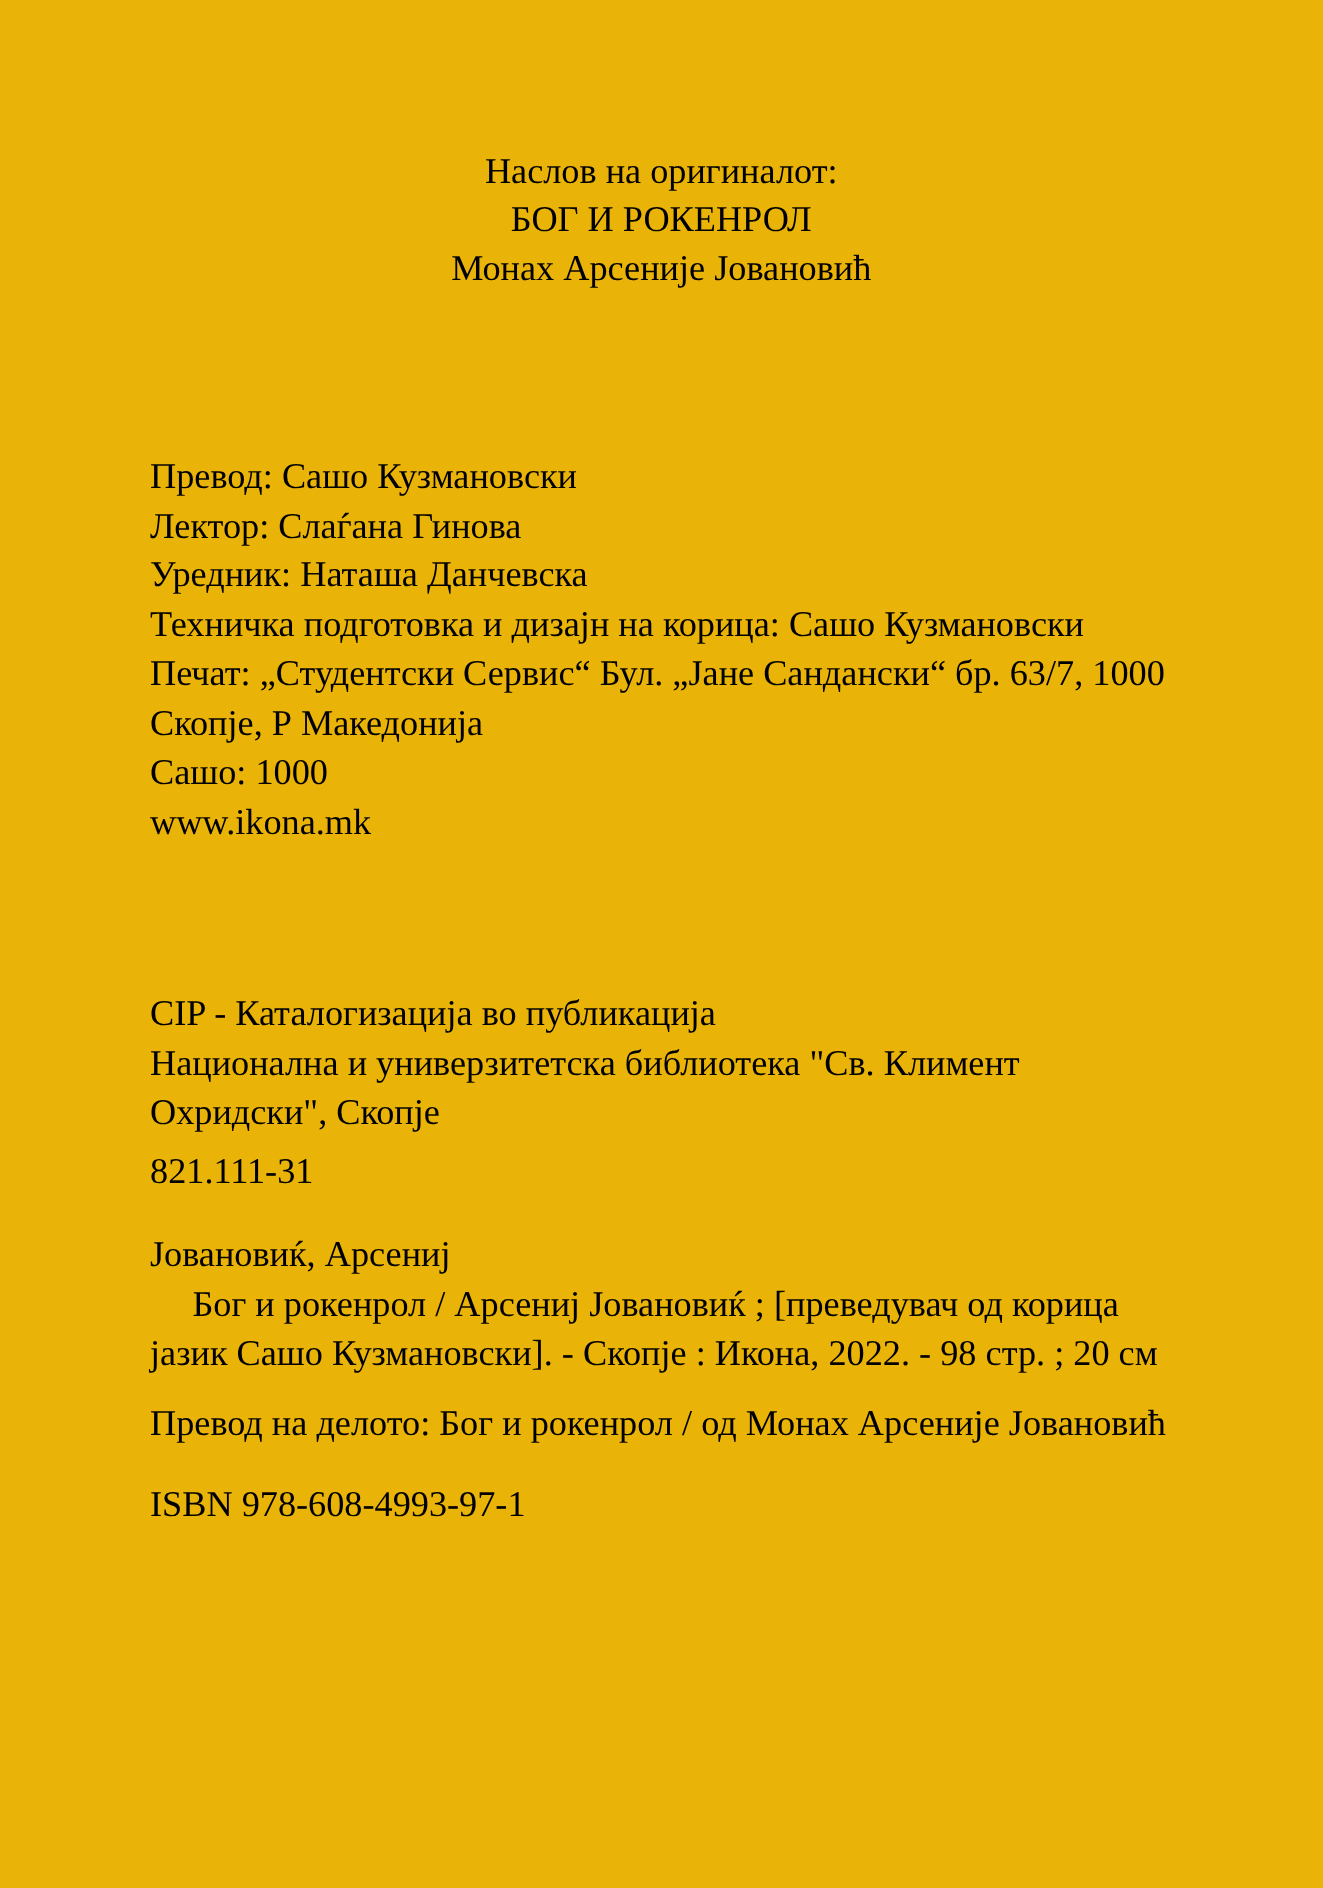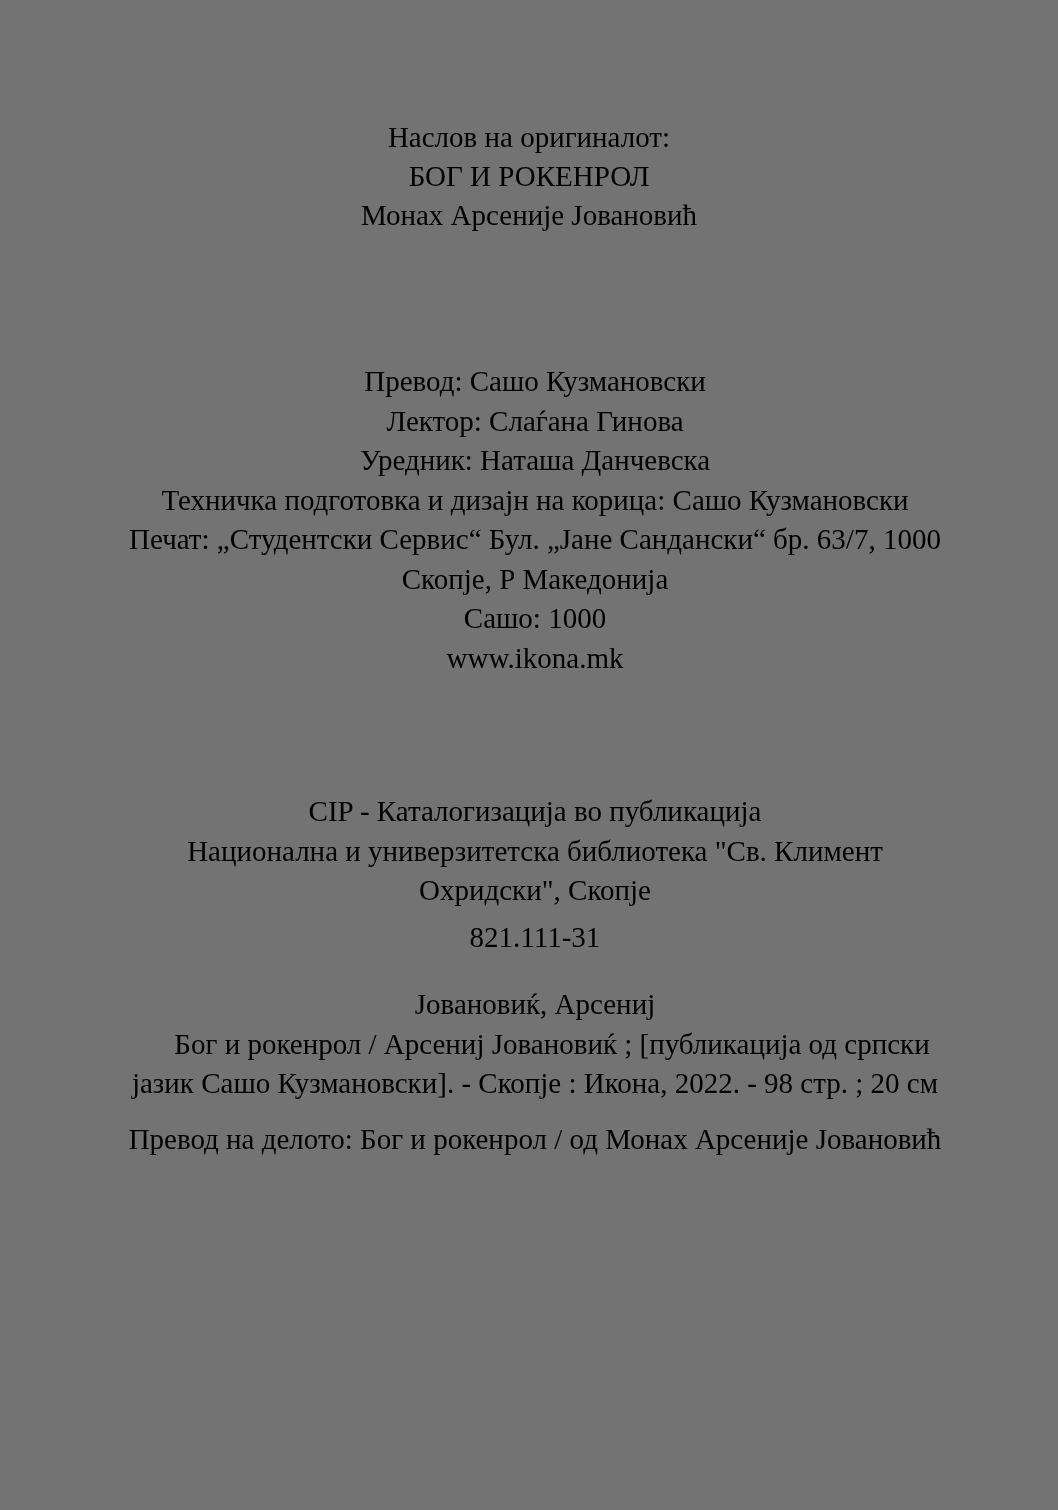--- a/index.html
+++ b/index.html
@@ -12,21 +12,21 @@
     height: 1510px;
     font-family: "Liberation Serif", "DejaVu Serif", serif;
     color: #000000;
     -webkit-font-smoothing: antialiased;
   }
   .page {
     position: relative;
     width: 1058px;
     height: 1510px;
     box-sizing: border-box;
-    background: #737373;
+    background: #eab308;
     overflow: hidden;
   }
 
   
   .title-block {
     position: absolute;
     top: 118px;
     left: 0;
     width: 1058px;
     text-align: center;
@@ -49,21 +49,20 @@
   .imprint-block { top: 362px; }
   .cip-block     { top: 792px; }
   .udc-block     { top: 918px; }
   .entry-block   { top: 985px; }
   .orig-block    { top: 1120px; }
   .ids-block     { top: 1185px; }
 
   .line {
     display: block;
     white-space: pre-wrap;
-    text-align: center;
   }
   .line.indent {
     text-indent: 34px;
   }
 </style>
 </head>
 <body>
 
 <div class="page">
 
@@ -89,24 +88,25 @@
     <span class="line">Национална и универзитетска библиотека "Св. Климент</span>
     <span class="line">Охридски", Скопје</span>
   </div>
 
   <div class="body-col udc-block">
     <span class="line">821.111-31</span>
   </div>
 
   <div class="body-col entry-block">
     <span class="line">Јовановиќ, Арсениј</span>
-    <span class="line indent">Бог и рокенрол / Арсениј Јовановиќ ; [публикација од српски</span>
+    <span class="line indent">Бог и рокенрол / Арсениј Јовановиќ ; [преведувач од корица</span>
     <span class="line">јазик Сашо Кузмановски]. - Скопје : Икона, 2022. - 98 стр. ; 20 см</span>
   </div>
 
   <div class="body-col orig-block">
     <span class="line">Превод на делото: Бог и рокенрол / од Монах Арсеније Јовановић</span>
   </div>
 
   <div class="body-col ids-block">
+    <span class="line">ISBN 978-608-4993-97-1</span>
   </div>
 
 </div>
 
 </body></html>

